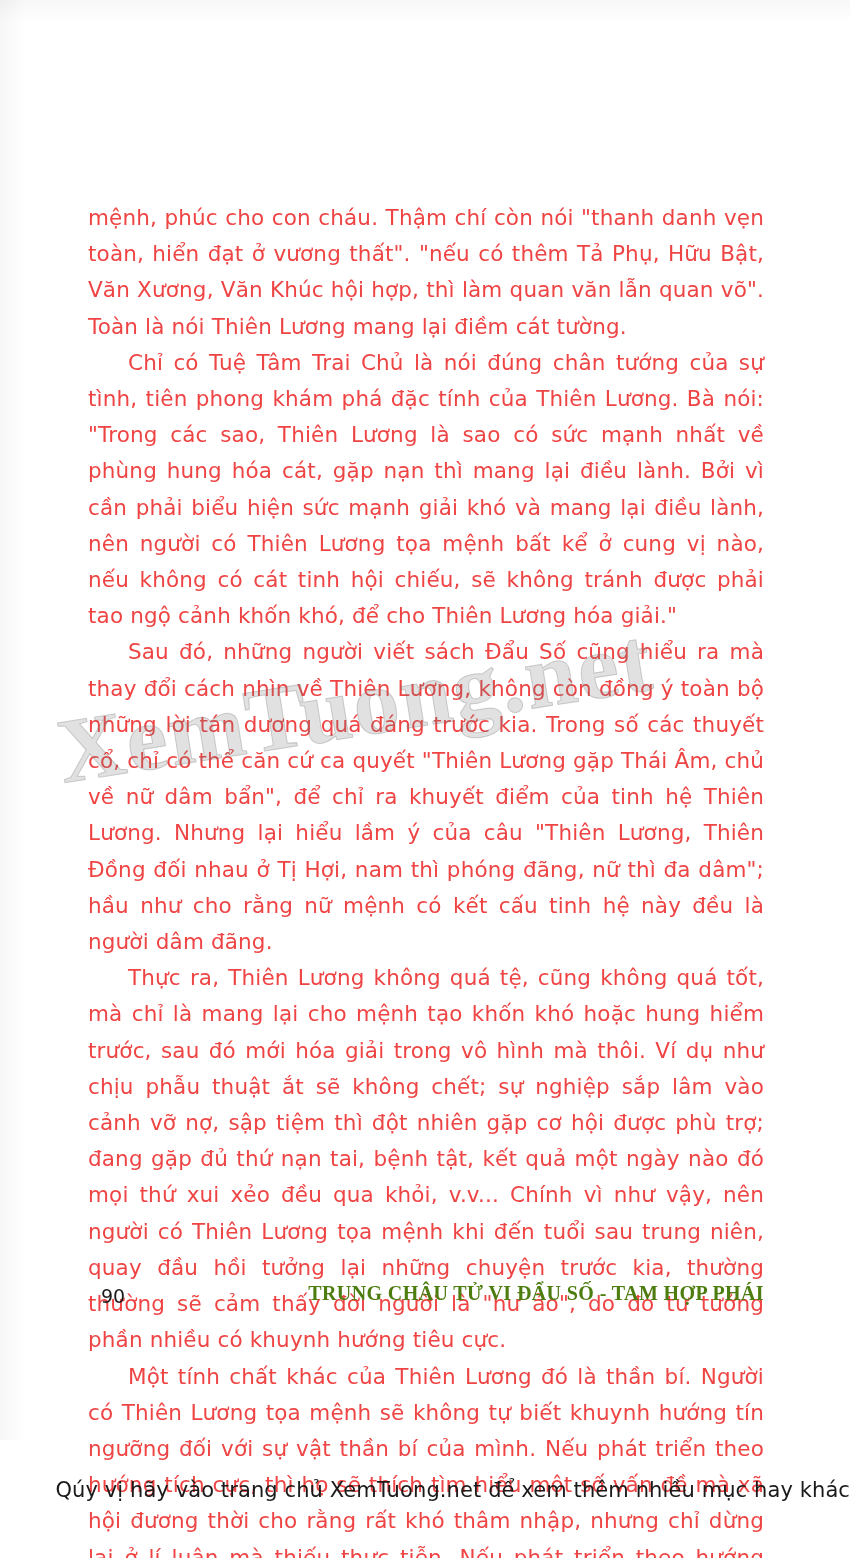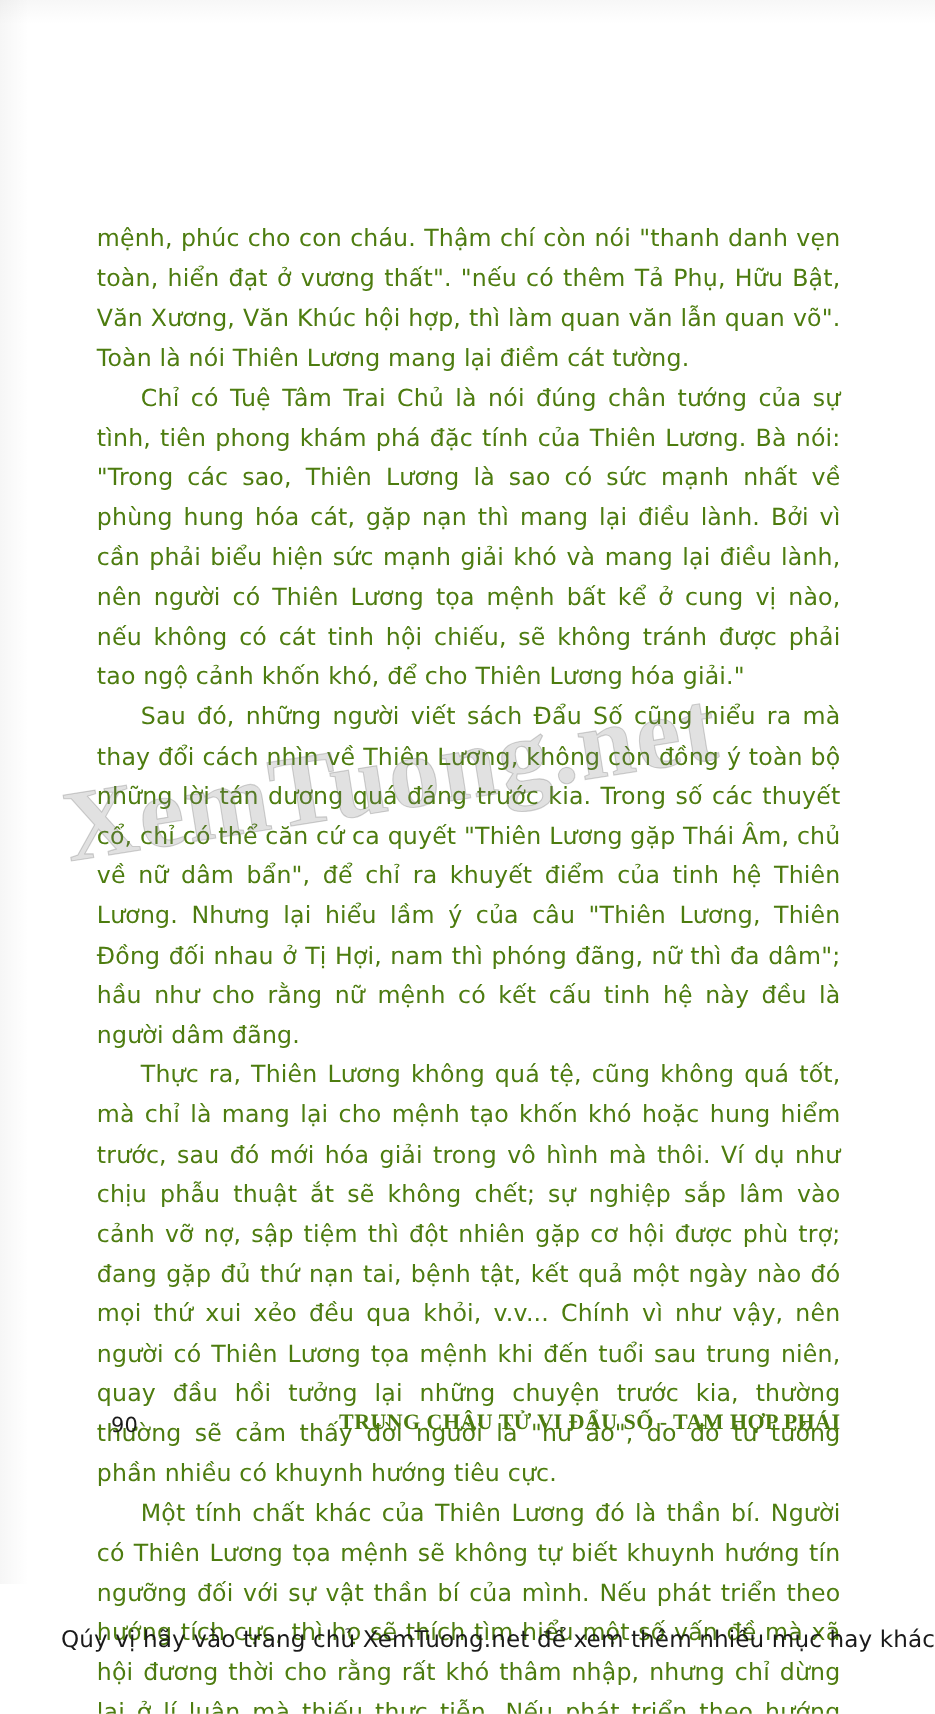--- a/index.html
+++ b/index.html
@@ -31,21 +31,21 @@
     width: 676px;
   }
 
   .para {
     margin: 0 0 0 0;
     font-size: 21.5px;
     line-height: 36.2px;
     text-align: justify;
     text-justify: inter-word;
     letter-spacing: 0.15px;
-    color: #4d7c0f;
+    color: #ef4444;
     font-family: "DejaVu Sans", sans-serif;
     font-weight: 400;
   }
   .para + .para {
     text-indent: 40px;
   }
 
   
   .watermark {
     position: absolute;

